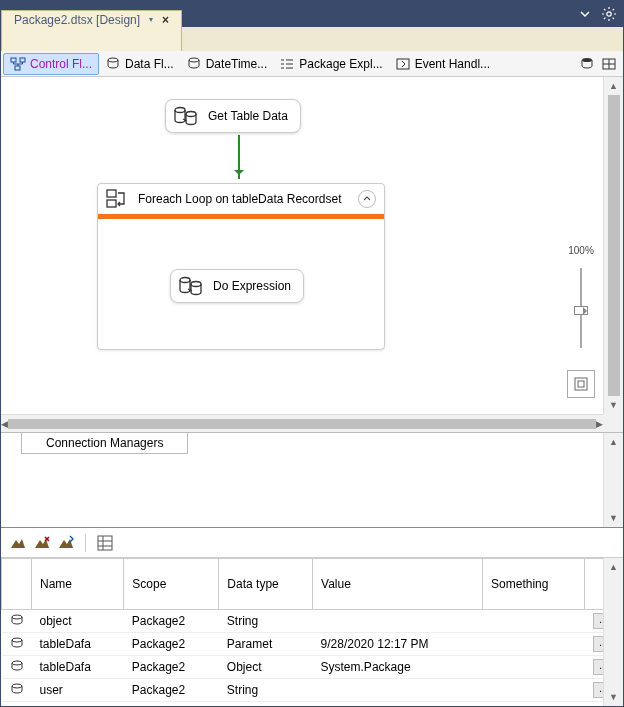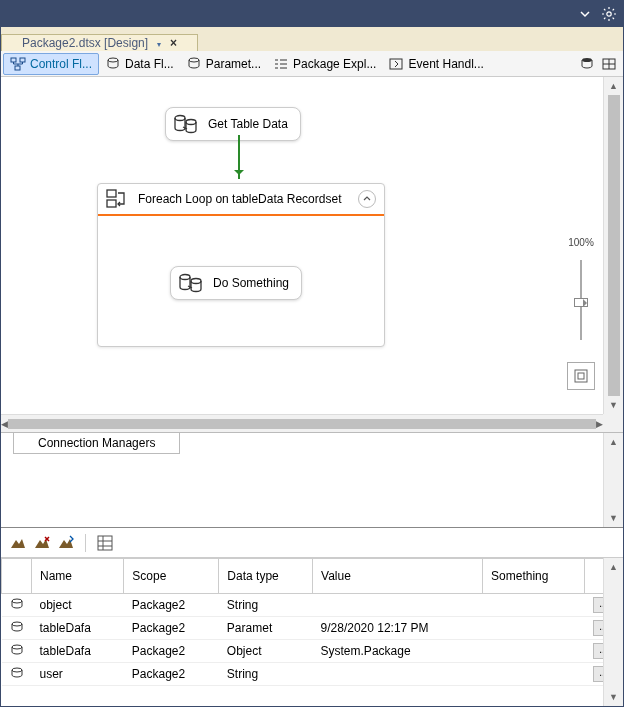--- a/index.html
+++ b/index.html
@@ -1,63 +1,63 @@
 <!DOCTYPE html>
 <html><head>
 <meta charset="utf-8">
 <style>
   * { box-sizing: border-box; margin: 0; padding: 0; font-family: "Segoe UI", Tahoma, sans-serif; }
   body { width: 624px; height: 707px; background: #fff; display: flex; flex-direction: column; border: 1px solid #3a4a6a; }
   .titlebar { background: #3a4a6a; height: 26px; display: flex; align-items: center; justify-content: flex-end; color: white; padding: 0 6px; gap: 8px; }
   .titlebar .icon { width: 16px; height: 16px; cursor: pointer; }
   .tabstrip { background: #f0e9d2; height: 24px; display: flex; align-items: flex-end; }
-  .tab { background: #f7f0d8; border-top: 1px solid #c0b88a; border-left: 1px solid #c0b88a; border-right: 1px solid #c0b88a; padding: 2px 20px; font-size: 12px; color: #4a5a7a; display: flex; align-items: center; gap: 6px; height: 17px; }
+  .tab { background: #f7f0d8; border-top: 1px solid #c0b88a; border-left: 1px solid #c0b88a; border-right: 1px solid #c0b88a; padding: 2px 12px; font-size: 12px; color: #4a5a7a; display: flex; align-items: flex-start; gap: 6px; height: 41px; }
   .tab .close { font-weight: bold; color: #333; cursor: pointer; }
   .navbar { background: #f5f5f5; height: 26px; border-bottom: 1px solid #ccc; display: flex; align-items: center; padding: 0 2px; gap: 0; }
   .navitem { display: flex; align-items: center; gap: 4px; padding: 3px 6px; font-size: 12px; cursor: pointer; white-space: nowrap; }
-  .navitem.active { background: #cfe2ff; border: 1px solid #7ba7e0; border-radius: 2px; color: #0369a1; }
+  .navitem.active { background: #cfe2ff; border: 1px solid #7ba7e0; border-radius: 2px; color: #a21caf; }
   .navicon { width: 16px; height: 14px; }
   .spacer { flex: 1; }
   .canvas-wrap { flex: 1; position: relative; background: #fff; overflow: hidden; }
   .canvas { position: absolute; inset: 0; }
   .scrollbar-v { position: absolute; right: 0; top: 0; bottom: 18px; width: 20px; background: #f1f1f1; border-left: 1px solid #ddd; display: flex; flex-direction: column; }
   .scroll-arrow { height: 18px; display: flex; align-items: center; justify-content: center; font-size: 9px; color: #666; cursor: pointer; }
   .scroll-thumb { background: #c0c0c0; width: 12px; margin: 0 auto; border-radius: 0; }
   .scrollbar-h { position: absolute; left: 0; right: 20px; bottom: 0; height: 18px; background: #f1f1f1; border-top: 1px solid #ddd; display: flex; }
   .scroll-thumb-h { background: #c0c0c0; height: 10px; margin: auto 0; }
   .corner { position: absolute; right: 0; bottom: 0; width: 20px; height: 18px; background: #f1f1f1; }
-  .zoom { position: absolute; right: 28px; top: 160px; display: flex; flex-direction: column; align-items: center; gap: 8px; }
+  .zoom { position: absolute; right: 28px; top: 168px; display: flex; flex-direction: column; align-items: center; gap: 8px; }
   .zoom-label { font-size: 10px; color: #444; margin-bottom: 4px; }
   .zoom-track { width: 2px; height: 80px; background: #aaa; position: relative; }
   .zoom-handle { position: absolute; top: 38px; left: -6px; width: 14px; height: 9px; border: 1px solid #888; background: #fff; }
   .zoom-handle::after { content: ""; position: absolute; right: -4px; top: 0; border: 4px solid transparent; border-left-color: #888; }
   .zoom-fit { width: 28px; height: 28px; border: 1px solid #aaa; background: #fff; display: flex; align-items: center; justify-content: center; margin-top: 14px; cursor: pointer; }
 
   .task { position: absolute; background: #fff; border: 1px solid #ccc; border-radius: 8px; box-shadow: 0 1px 3px rgba(0,0,0,.15); display: flex; align-items: center; padding: 5px 12px 5px 6px; gap: 8px; font-size: 12px; }
   .task .db-icon { width: 28px; height: 22px; }
   .container-task { position: absolute; background: #fff; border: 1px solid #ccc; border-radius: 4px; box-shadow: 0 1px 3px rgba(0,0,0,.1); }
-  .container-header { display: flex; align-items: center; padding: 4px 8px 4px 6px; border-bottom: 2px solid #f97316; gap: 8px; font-size: 12px; }
+  .container-header { display: flex; align-items: center; padding: 4px 8px 4px 6px; border-bottom: 5px solid #f97316; gap: 8px; font-size: 12px; }
   .loop-icon { width: 26px; height: 22px; }
   .collapse-btn { margin-left: auto; width: 18px; height: 18px; border: 1px solid #bbb; border-radius: 50%; display:flex; align-items:center; justify-content:center; font-size:9px; cursor:pointer; color:#555;}
   .container-body { position: relative; height: 130px; }
   .arrow { position: absolute; width: 2px; background: #2a8a2a; }
   .arrow::after { content: ""; position: absolute; bottom: -1px; left: -4px; border: 5px solid transparent; border-top-color: #2a8a2a; }
 
   .cm-panel { border-top: 1px solid #bbb; background:#fff;}
-  .cm-tab { display:inline-block; border: 1px solid #bbb; border-top:0; padding: 3px 24px; font-size: 12px; background:#fff; margin-left:12px;}
+  .cm-tab { display:inline-block; border: 1px solid #bbb; border-top:0; padding: 3px 24px; font-size: 12px; background:#fff; margin-left:20px;}
   .cm-body { padding: 6px 10px 30px; font-size: 12px; }
   .cm-item { display:flex; align-items:center; gap:6px; }
   .cm-icon { width:14px; height:14px; }
   
   .var-title { background: #3a4a6a; color: #fff; height: 24px; display: flex; align-items: center; padding: 0 6px; font-size: 12px; }
   .var-title .right { margin-left:auto; display:flex; gap:8px; }
   .var-tools { height: 30px; display:flex; align-items:center; padding: 0 8px; gap:6px; border-bottom:1px solid #ccc;}
   .tool-icon { width:18px; height:18px; cursor:pointer; }
   .var-table { width: 100%; border-collapse: collapse; font-size: 12px; }
-  .var-table th { text-align: left; font-weight: normal; background: #fff; border: 1px solid #ccc; padding: 10px 8px; }
+  .var-table th { text-align: left; font-weight: normal; background: #fff; border: 1px solid #ccc; padding: 18px 8px; }
   .var-table td { padding: 3px 8px; border-bottom: 1px solid #eee; }
   .ellipsis-btn { width: 22px; height: 16px; background: #e8e8e8; border:1px solid #bbb; font-size:10px; text-align:center; line-height:12px; cursor:pointer;}
   .var-icon { width:14px; height:12px; }
   .var-wrap { flex:0 0 auto; border-top:1px solid #888; position:relative; }
   .var-body { height: 148px; position:relative; }
   .var-body .scrollbar-v { bottom:0; }
 
   .cm-wrap { position: relative; height: 94px; }
 </style>
 </head>
@@ -98,21 +98,21 @@
         <ellipse cx="8" cy="3" rx="5" ry="2" fill="none" stroke="#333"></ellipse>
         <path d="M3 3v6c0 1 2.2 2 5 2s5-1 5-2V3" fill="none" stroke="#333"></path>
       </svg>
     <span>Data Fl...</span>
   </div>
   <div class="navitem">
     <svg class="navicon" viewBox="0 0 16 14">
         <ellipse cx="8" cy="3" rx="5" ry="2" fill="none" stroke="#333"></ellipse>
         <path d="M3 3v6c0 1 2.2 2 5 2s5-1 5-2V3" fill="none" stroke="#333"></path>
       </svg>
-    <span>Paramet...</span>
+    <span>DateTime...</span>
   </div>
   <div class="navitem">
     <svg class="navicon" viewBox="0 0 16 14">
         <path d="M2 3h3M2 7h3M2 11h3M7 3h7M7 7h7M7 11h7" stroke="#333"></path>
       </svg>
     <span>Package Expl...</span>
   </div>
   <div class="navitem">
     <svg class="navicon" viewBox="0 0 16 14">
         <rect x="2" y="2" width="12" height="10" fill="none" stroke="#333"></rect>
@@ -127,21 +127,21 @@
     </svg>
   <svg class="navicon" style="margin-right:4px" viewBox="0 0 16 14">
       <rect x="2" y="2" width="12" height="10" fill="none" stroke="#333"></rect>
       <path d="M2 7h12M8 2v10" stroke="#333"></path>
     </svg>
 </div>
 
 <div class="canvas-wrap">
   <div class="canvas">
 
-    <div class="task" style="left:164px; top:30px;">
+    <div class="task" style="left:164px; top:22px;">
       <svg class="db-icon" viewBox="0 0 28 22">
           <ellipse cx="8" cy="5" rx="5" ry="2.5" fill="none" stroke="#333" stroke-width="1.3"></ellipse>
           <path d="M3 5v10c0 1.4 2.2 2.5 5 2.5s5-1.1 5-2.5V5" fill="none" stroke="#333" stroke-width="1.3"></path>
           <ellipse cx="19" cy="9" rx="5" ry="2.5" fill="none" stroke="#333" stroke-width="1.3"></ellipse>
           <path d="M14 9v8c0 1.4 2.2 2.5 5 2.5s5-1.1 5-2.5V9" fill="none" stroke="#333" stroke-width="1.3"></path>
           <path d="M11 14l4 2" stroke="#333" stroke-width="1.2"></path>
         </svg>
       <span>Get Table Data</span>
     </div>
 
@@ -164,21 +164,21 @@
       </div>
       <div class="container-body">
         <div class="task" style="left:72px; top:50px;">
           <svg class="db-icon" viewBox="0 0 28 22">
               <ellipse cx="8" cy="5" rx="5" ry="2.5" fill="none" stroke="#333" stroke-width="1.3"></ellipse>
               <path d="M3 5v10c0 1.4 2.2 2.5 5 2.5s5-1.1 5-2.5V5" fill="none" stroke="#333" stroke-width="1.3"></path>
               <ellipse cx="19" cy="9" rx="5" ry="2.5" fill="none" stroke="#333" stroke-width="1.3"></ellipse>
               <path d="M14 9v8c0 1.4 2.2 2.5 5 2.5s5-1.1 5-2.5V9" fill="none" stroke="#333" stroke-width="1.3"></path>
               <path d="M11 14l4 2" stroke="#333" stroke-width="1.2"></path>
             </svg>
-          <span>Do Something</span>
+          <span>Do Expression</span>
         </div>
       </div>
     </div>
 
     <div class="zoom">
       <span class="zoom-label">100%</span>
       <div class="zoom-track">
         <div class="zoom-handle"></div>
       </div>
       <div class="zoom-fit">

